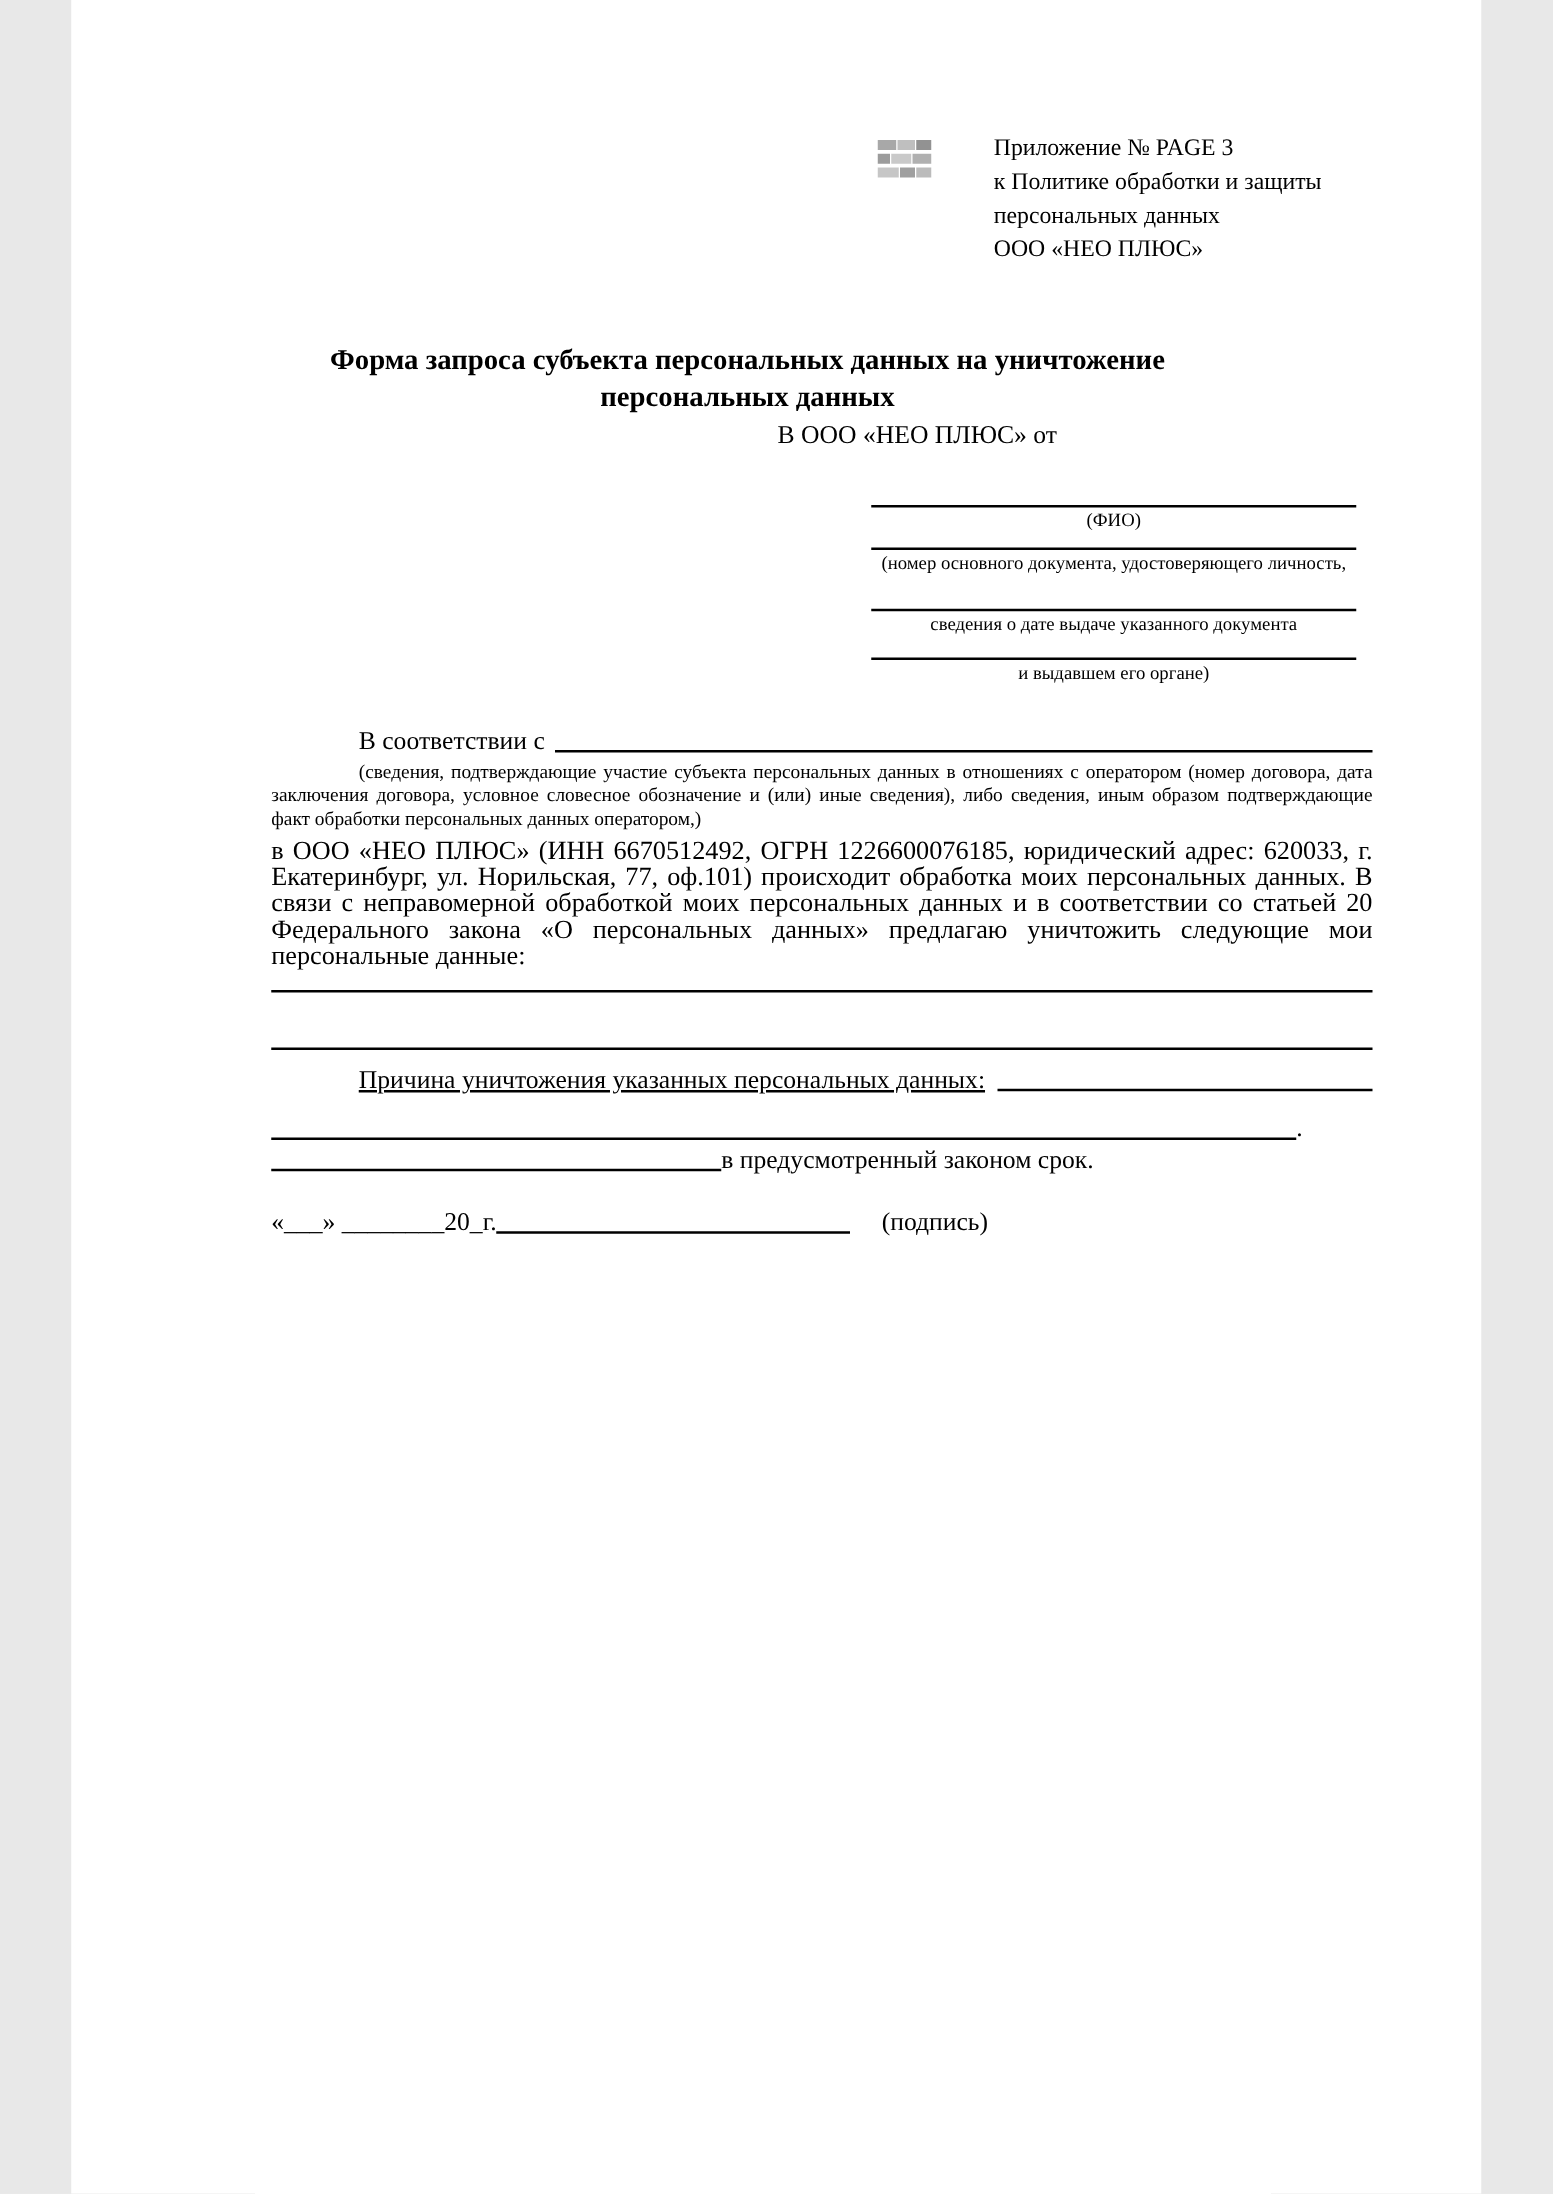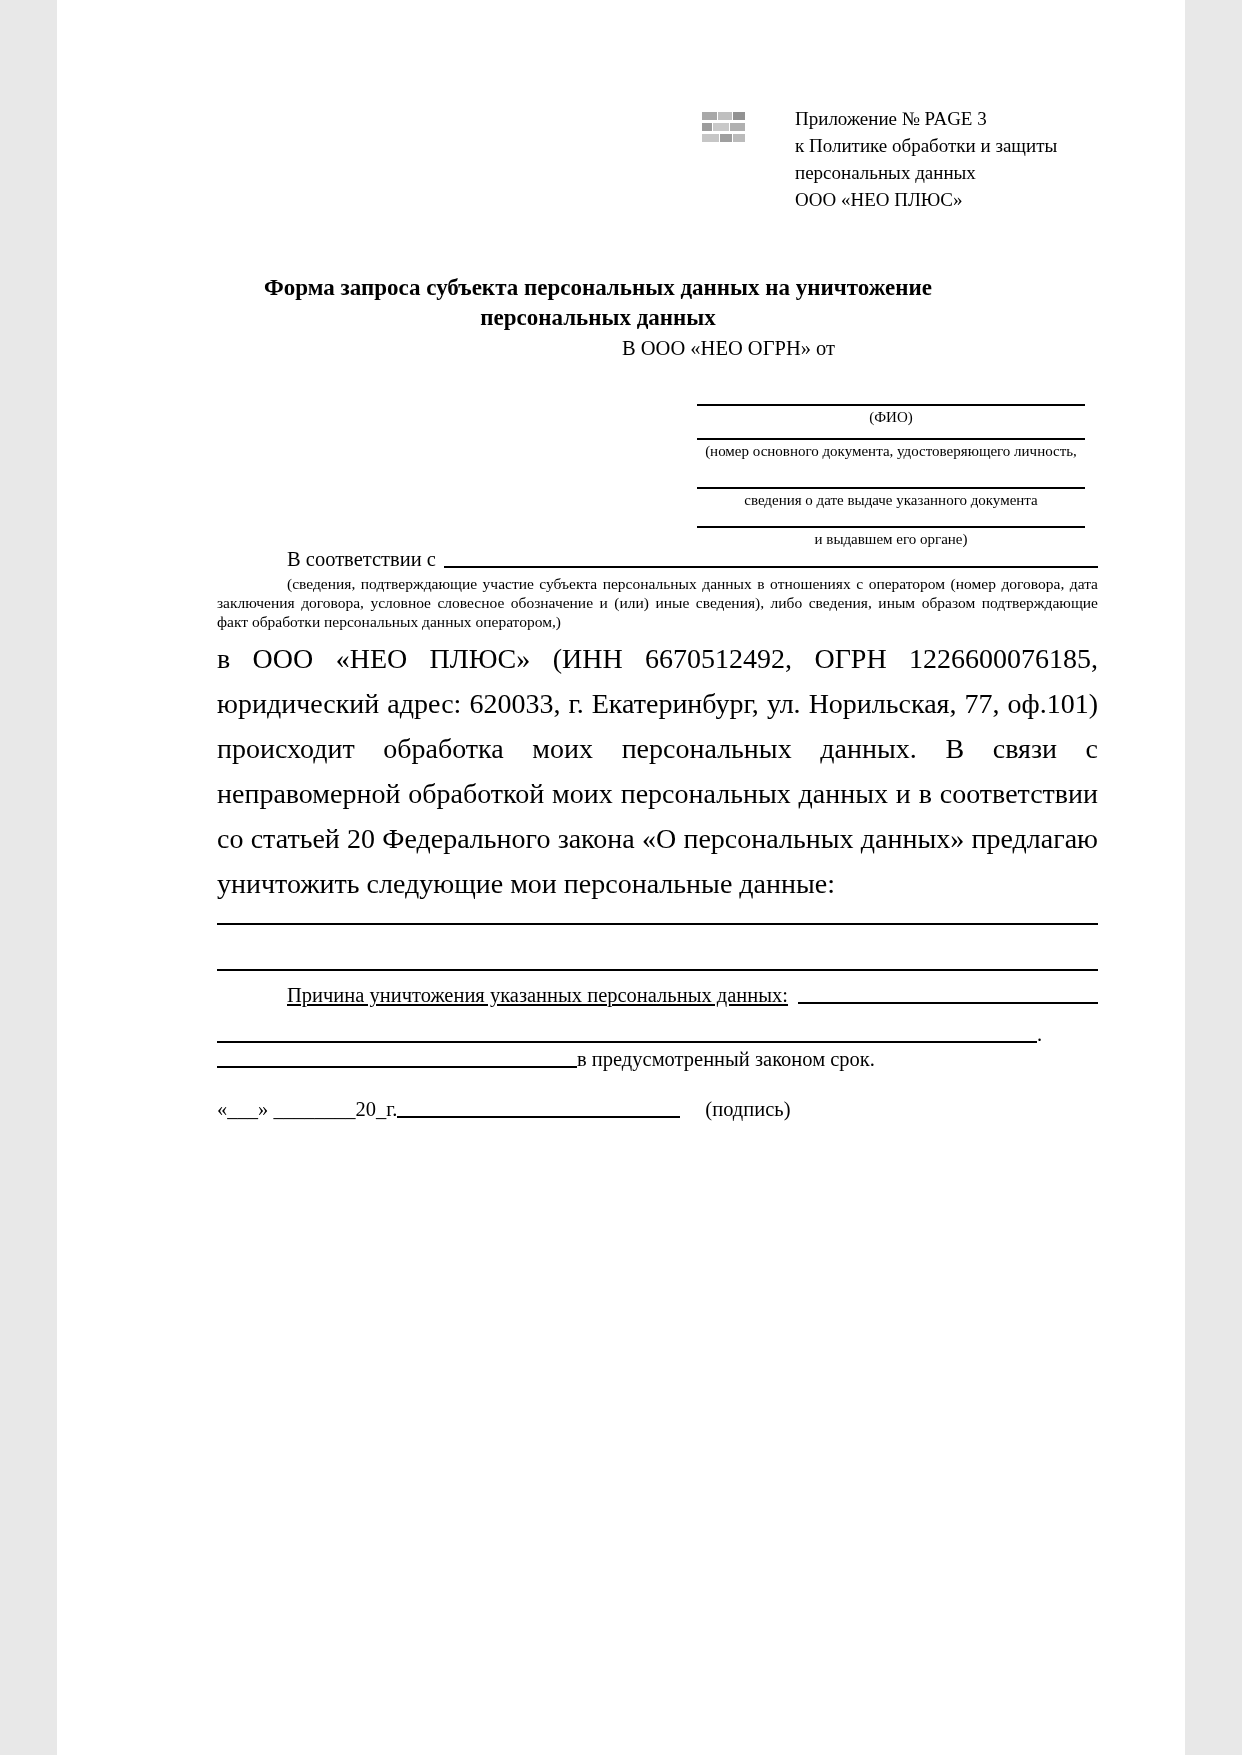--- a/index.html
+++ b/index.html
@@ -18,25 +18,25 @@
   .title{margin-top:60px;width:762px;text-align:center;font-weight:bold;font-size:23px;line-height:30px;}
   .addressee{margin-top:4px;margin-left:405px;font-size:20.5px;}
   
   .fields{margin-top:44px;margin-left:480px;width:388px;font-size:15px;text-align:center;}
   .field .line{border-top:2px solid #000;height:0;}
   .field .cap{padding-top:3px;}
   .field.f1{margin-bottom:12px;}
   .field.f2{margin-bottom:27px;}
   .field.f3{margin-bottom:17px;}
   
-  .accordance{display:flex;font-size:20.5px;}
+  .accordance{margin-top:34px;display:flex;font-size:20.5px;}
   .accordance .lbl{padding-left:70px;white-space:nowrap;}
   .accordance .fill{flex:1;border-bottom:2px solid #000;margin:0 0 3px 8px;align-self:flex-end;}
   .note{margin-top:3px;font-size:15.5px;line-height:19px;text-align:justify;text-indent:70px;}
-  .body-par{margin-top:5px;font-size:28px;line-height:45px;text-align:justify;}
+  .body-par{margin-top:5px;font-size:21px;line-height:21px;text-align:justify;}
   
   .blank{border-bottom:2px solid #000;height:0;}
   .blank.b1{margin-top:17px;}
   .blank.b2{margin-top:44px;}
   .reason{margin-top:13px;display:flex;font-size:20.5px;}
   .reason .lbl{padding-left:70px;white-space:nowrap;text-decoration:underline;}
   .reason .fill{flex:1;border-bottom:2px solid #000;margin:0 0 3px 10px;align-self:flex-end;}
   .dotline{margin-top:16px;display:flex;font-size:20.5px;}
   .dotline .fill{width:820px;border-bottom:2px solid #000;margin-bottom:3px;align-self:flex-end;}
   .resp1{margin-top:5px;font-size:20.5px;padding-left:70px;}
@@ -66,21 +66,21 @@
       </svg>
     </span>
     <div class="hdr-note">Приложение №  PAGE 3
 к Политике обработки и защиты
 персональных данных
 ООО «НЕО ПЛЮС»</div>
   </div>
 
   <div class="title">Форма запроса субъекта персональных данных на уничтожение персональных данных</div>
 
-  <div class="addressee">В ООО «НЕО ОГРН» от</div>
+  <div class="addressee">В ООО «НЕО ПЛЮС» от</div>
 
   <div class="fields">
     <div class="field f1">
       <div class="line"></div>
       <div class="cap">(ФИО)</div>
     </div>
     <div class="field f2">
       <div class="line"></div>
       <div class="cap">(номер основного документа, удостоверяющего личность,</div>
     </div>

